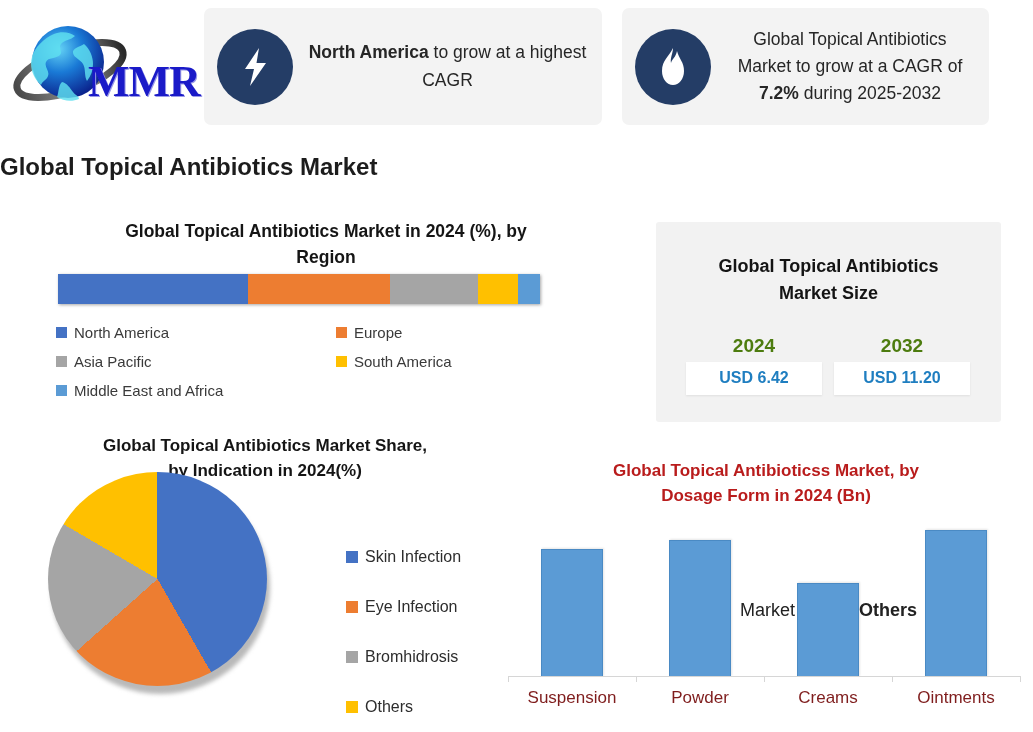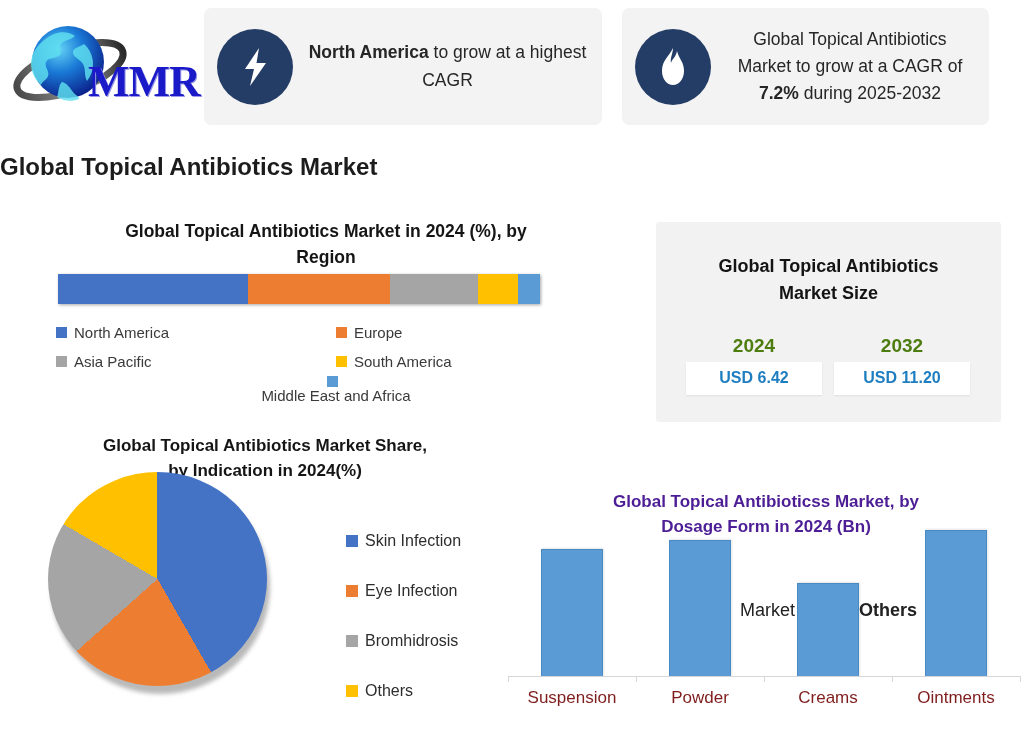--- a/index.html
+++ b/index.html
@@ -108,21 +108,21 @@
     font-size: 15px;
     color: #3a3a3a;
     height: 29px;
   }
   .legend-item .swatch {
     width: 11px; height: 11px;
     margin-right: 7px;
     flex: 0 0 11px;
   }
   #region-legend .legend-item { width: 50%; }
-  #region-legend .legend-item:nth-child(5) { width: 100%; flex-direction: column; }
+  #region-legend .legend-item:nth-child(5) { width: 100%; }
 
   
   #size-box {
     position: absolute;
     left: 656px; top: 222px;
     width: 345px; height: 200px;
     background: #f2f2f2;
     border-radius: 3px;
   }
   #size-heading {
@@ -187,41 +187,40 @@
     filter: blur(2px);
   }
   #pie {
     position: absolute;
     left: 0; top: 0;
     width: 219px; height: 214px;
     border-radius: 50%;
   }
   #pie-legend {
     position: absolute;
-    left: 346px; top: 516px;
+    left: 346px; top: 532px;
     width: 180px;
   }
   #pie-legend .legend-item {
     height: 50px;
     font-size: 16px;
     color: #2d2d2d;
   }
   #pie-legend .legend-item .swatch { width: 12px; height: 12px; flex: 0 0 12px; }
 
   
   #dosage-title {
     position: absolute;
     left: 516px; top: 458px;
     width: 500px;
     text-align: center;
     font-size: 17px;
     font-weight: 700;
     line-height: 1.48;
-    color: #4c1d95;
-    margin-top: 31px;
+    color: #b91c1c;
   }
   #dosage-plot {
     position: absolute;
     left: 508px; top: 516px;
     width: 512px; height: 161px;
   }
   #dosage-axis {
     position: absolute;
     left: 508px; top: 676px;
     width: 512px; height: 1px;

